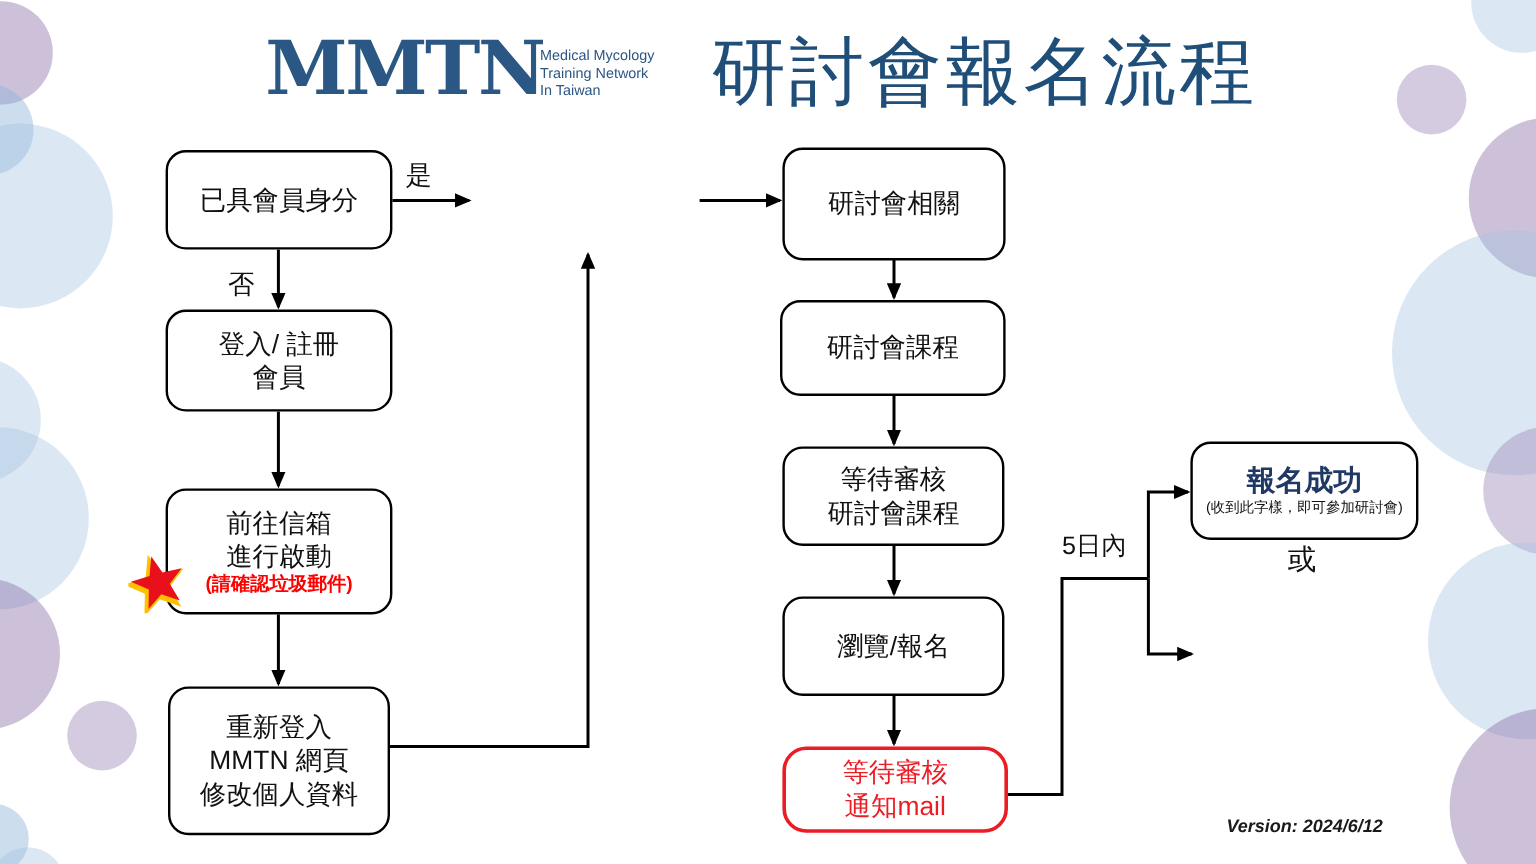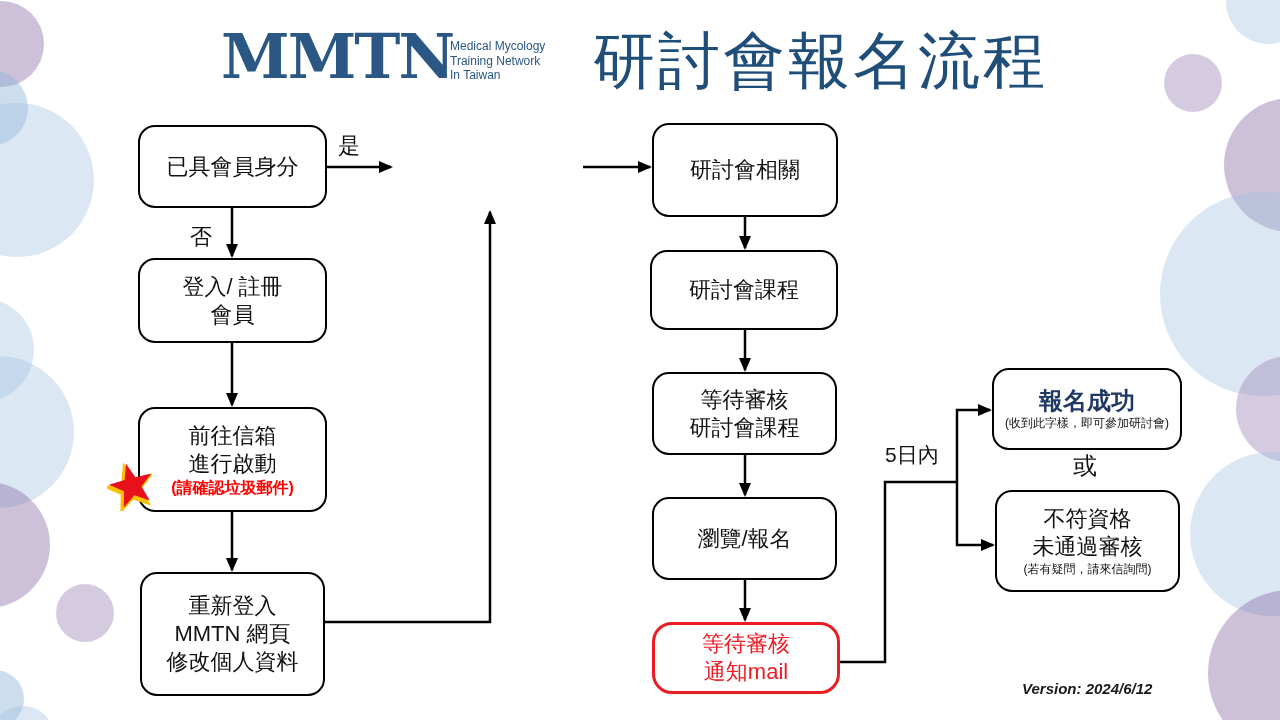--- a/index.html
+++ b/index.html
@@ -163,25 +163,20 @@
   <div class="node" id="box-await">
     <span>等待審核</span>
     <span>通知mail</span>
   </div>
 
   <div class="node" id="box-success">
     <span class="success-title">報名成功</span>
     <span class="small-note">(收到此字樣，即可參加研討會)</span>
   </div>
 
-  <div class="node" id="box-reject">
-    <span>不符資格</span>
-    <span>未通過審核</span>
-    <span class="small-note">(若有疑問，請來信詢問)</span>
-  </div>
 
   <div class="edge-label" id="lbl-yes">是</div>
   <div class="edge-label" id="lbl-no">否</div>
   <div class="edge-label" id="lbl-days">5日內</div>
   <div class="edge-label" id="lbl-or">或</div>
 
   <div class="star-wrap">
     <svg width="50" height="50" viewBox="-25 -25 50 50">
       <g transform="rotate(-15)">
         <polygon transform="translate(-2.5,2) scale(1.18)" points="0,-23 5.58,-7.69 21.87,-7.11 9.03,2.94 13.52,18.61 0,9.5 -13.52,18.61 -9.03,2.94 -21.87,-7.11 -5.58,-7.69" fill="var(--star-gold)"></polygon>

